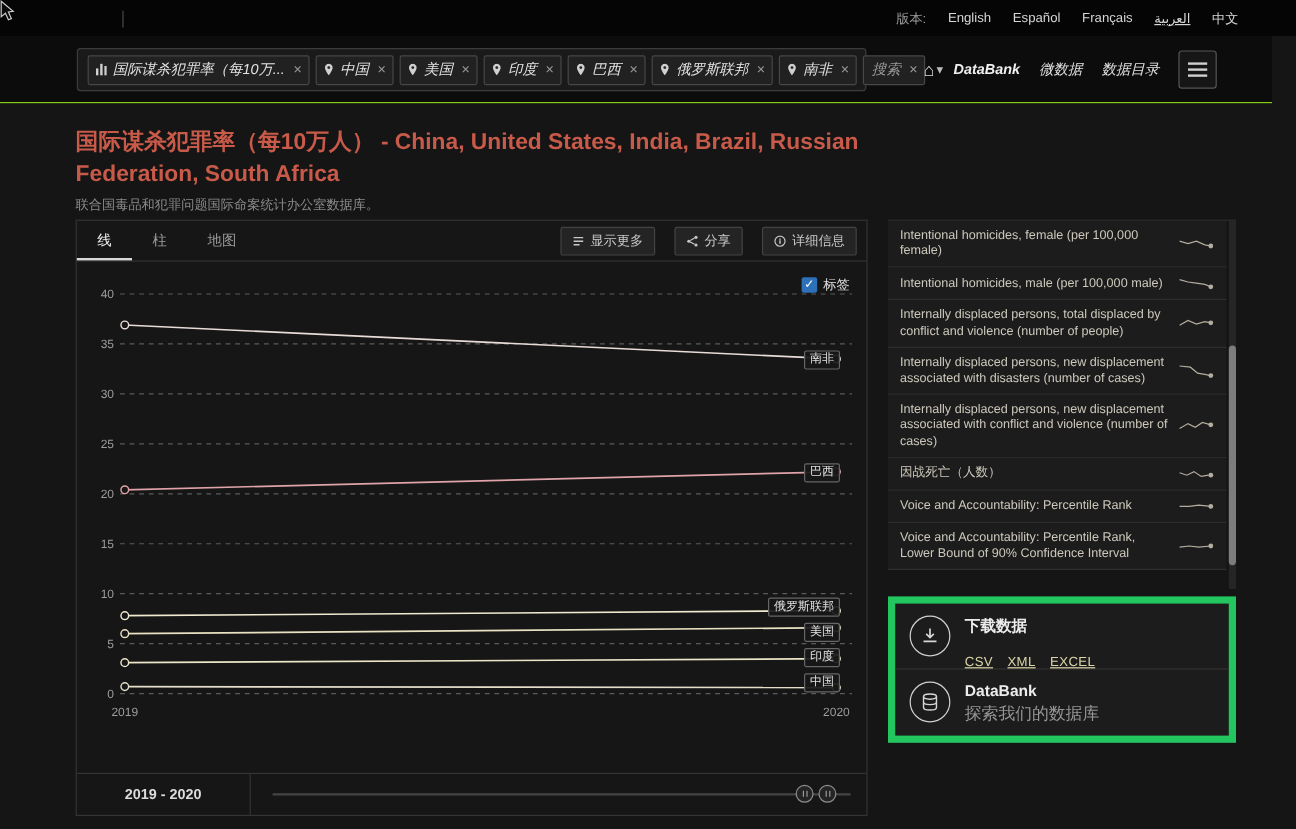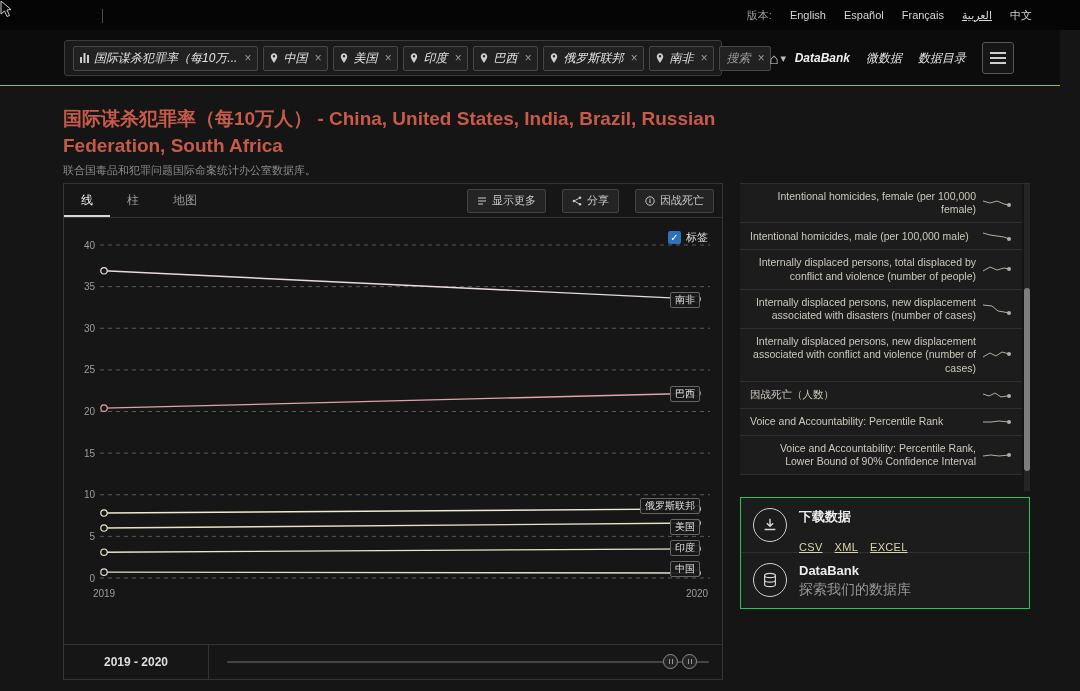--- a/index.html
+++ b/index.html
@@ -66,27 +66,27 @@
   .slider-handle{position:absolute;top:9px;width:15px;height:15px;border-radius:50%;background:#242424;
     border:1px solid #8f8f8f;display:flex;align-items:center;justify-content:center;gap:2px;cursor:pointer;}
   .slider-handle .grip{width:1px;height:5px;background:#999;}
   .slider-handle.h1{right:44px;}
   .slider-handle.h2{right:25px;}
   
   .indicator-list{position:absolute;left:740px;top:183px;width:290px;height:308px;overflow:hidden;
     border-top:1px solid #2f2f2f;}
   .sb-item{display:flex;justify-content:space-between;align-items:center;gap:6px;background:#1c1c1c;
     border-bottom:1px solid #2f2f2f;padding:6px 10px 6px 10px;margin-right:8px;cursor:pointer;}
-  .sb-text{font-size:10.5px;line-height:13.2px;color:#ccc8bb;text-align:right;}
+  .sb-text{font-size:10.5px;line-height:13.2px;color:#ccc8bb;}
   .spark{flex-shrink:0;}
   .sb-scroll{position:absolute;right:0;top:0;bottom:0;width:6px;background:#252525;}
   .sb-thumb{position:absolute;right:0;top:104px;height:183px;width:6px;background:#7d7d7d;border-radius:3px;cursor:pointer;}
   
   .cards{position:absolute;left:740px;top:497px;width:290px;background:#1c1c1c;
-    border:1px solid #22c55e;}
+    border:6px solid #22c55e;}
   .card{display:flex;gap:12px;padding:10px 12px;height:55px;align-items:flex-start;
     border-bottom:1px solid #303030;cursor:pointer;}
   .card:last-child{border-bottom:none;}
   .card-icon-circle{width:34px;height:34px;border:1.5px solid #cfcfcf;border-radius:50%;flex-shrink:0;
     display:flex;align-items:center;justify-content:center;}
   .card-title{font-size:13px;font-weight:bold;color:#ececec;}
   .card-title.gold{color:#e7e0ba;font-size:12.5px;}
   .card-sub{font-size:14px;color:#969696;margin-top:3px;}
   .dl-links{display:flex;gap:12px;margin-top:15px;}
   .dl-links a{color:#dbd5a9;font-size:11px;text-decoration:underline;letter-spacing:.3px;cursor:pointer;}
@@ -217,21 +217,21 @@
             <circle cx="8" cy="8.2" r="1.3" fill="#c9c9c9"></circle>
             <path d="M3.2 4.4L6.8 2.4M3.2 5.6l3.6 2" stroke="#c9c9c9" stroke-width="1"></path>
           </svg>
         <span>分享</span>
       </button>
       <button class="panel-btn">
         <svg width="10" height="10" viewBox="0 0 10 10">
             <circle cx="5" cy="5" r="4.2" fill="none" stroke="#c9c9c9" stroke-width="1"></circle>
             <path d="M5 4.3v2.8M5 2.7v1" stroke="#c9c9c9" stroke-width="1.2"></path>
           </svg>
-        <span>因战死亡</span>
+        <span>详细信息</span>
       </button>
     </div>
   </div>
 
   <div class="chart-region" id="chart-region">
     <label class="labels-toggle">
       <span class="cb">✓</span>
       <span>标签</span>
     </label>
     <svg id="chart-svg" width="658" height="392" viewBox="0 0 658 392">

